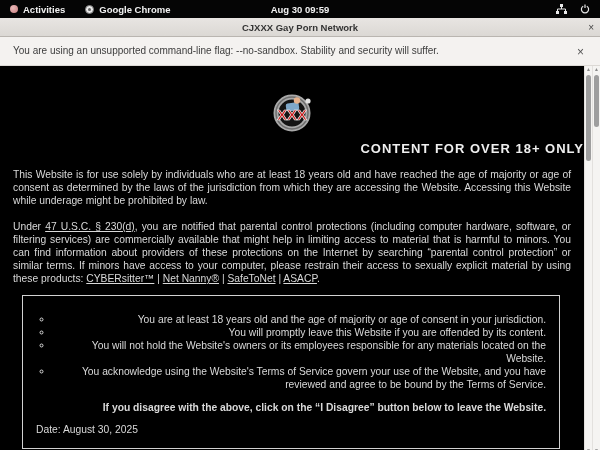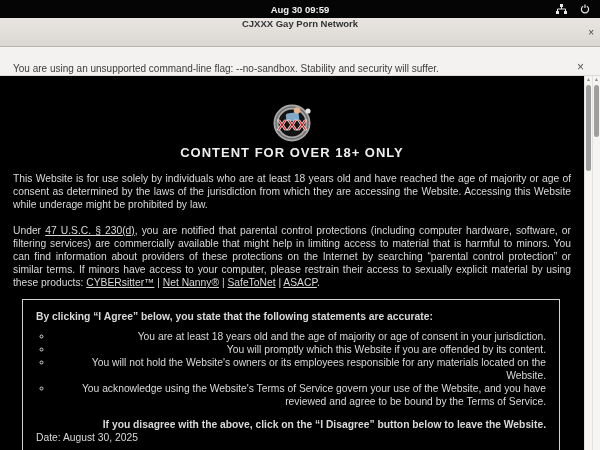--- a/index.html
+++ b/index.html
@@ -14,68 +14,76 @@
                     background:radial-gradient(circle at 35% 35%, #e8b8b8, #c97f7f); }
   .chrome-dot { width:9px; height:9px; border-radius:50%; background:#e9e9e9;
                 border:1px solid #777; position:relative; }
   .chrome-dot::after { content:""; position:absolute; left:2px; top:2px; width:3px; height:3px;
                        border-radius:50%; background:#666; }
   .tb-clock { position:absolute; left:0; right:0; text-align:center; pointer-events:none; }
   .tb-right { margin-left:auto; display:flex; align-items:center; gap:13px; padding-right:10px; }
   .tb-right svg { display:block; }
 
   
-  .titlebar { height:29px; background:linear-gradient(#e8e5e2,#dbd8d4);
+  .titlebar { height:19px; background:linear-gradient(#e8e5e2,#dbd8d4);
               border-bottom:1px solid #b9b5b0; position:relative;
-              display:flex; justify-content:center;
+              display:flex; align-items:center; justify-content:center;
               font-size:9.5px; font-weight:bold; color:#333; }
   .titlebar .close { position:absolute; right:6px; top:0; bottom:0; display:flex;
                      align-items:center; font-size:10px; color:#444; cursor:pointer; font-weight:normal; }
 
   
   .infobar { height:29px; background:#f4f2f0; border-bottom:1px solid #dcd9d5;
-             display:flex; align-items:flex-end; font-size:10px; color:#3d3d3d;
-             padding:1px 13px; }
+             display:flex; align-items:flex-start; font-size:10px; color:#3d3d3d;
+             padding:8px 13px; }
   .infobar .close { margin-left:auto; font-size:12px; color:#555; cursor:pointer; padding:0 3px; }
 
   
   .page { height:388px; display:flex; background:#000; }
   .content { width:584px; color:#d9d9d9; overflow:hidden; }
 
   .logo-wrap { display:flex; justify-content:center; margin-top:26px; }
   .logo { position:relative; width:42px; height:42px; }
-  .heading { text-align:center; color:#efefef; font-size:13px; font-weight:bold;
-             letter-spacing:1px; margin-top:1px; }
+  .heading { text-align:right; color:#efefef; font-size:13px; font-weight:bold;
+             letter-spacing:1px; margin-top:7px; }
 
   .para { margin:12px 13px 0 13px; font-size:10.3px; line-height:13.2px;
           text-align:justify; color:#d9d9d9; }
   .para a { color:#d9d9d9; text-decoration:underline; cursor:pointer; }
 
   .agreement { margin:9px 24px 0 22px; border:1px solid #d2d2d2; padding:10px 13px 12px 13px;
                font-size:10.3px; line-height:13px; color:#d9d9d9; }
   .agreement .intro { font-weight:bold; }
   .agreement ul { margin:7px 0 0 17px; list-style-type:circle; }
   .agreement li { margin-top:0; line-height:13px;text-align:right; }
   .agreement a { color:#d9d9d9; cursor:pointer; }
   .agreement .note { font-weight:bold; margin-top:10px;text-align:right; }
-  .agreement .date { }
+  .agreement .date { margin-top:9px; }
 
   
   .scroll-strip { width:16px; background:#f5f4f2; display:flex; }
   .sb-col { width:8px; position:relative; border-left:1px solid #e3e1de; }
   .sb-arrow { font-size:5px; color:#8a8a8a; text-align:center; line-height:7px; height:7px; }
   .sb-arrow.down { position:absolute; bottom:0; left:0; right:0; }
   .sb-thumb { position:absolute; left:1px; width:5px; background:#9e9e9e; border-radius:3px; top:9px; }
   .sb-thumb.long { height:86px; }
   .sb-thumb.short { height:52px; }
 </style>
 </head>
 <body>
 
 <div class="top-bar">
+  <div class="tb-item">
+    <span class="activities-dot"></span>
+    <span>Activities</span>
+  </div>
+  <div class="tb-item">
+    <span class="chrome-dot"></span>
+    <span>Google Chrome</span>
+  </div>
   <div class="tb-clock">Aug 30 09:59</div>
   <div class="tb-right">
     <span>
       <svg width="11" height="10" viewBox="0 0 11 10">
         <rect x="4" y="0" width="3" height="3" fill="#e8e8e8"></rect>
         <path d="M5.5 3 v2 M1.5 5 h8 M1.5 5 v2 M9.5 5 v2" stroke="#e8e8e8" stroke-width="1" fill="none"></path>
         <rect x="0" y="7" width="3" height="3" fill="#e8e8e8"></rect>
         <rect x="8" y="7" width="3" height="3" fill="#e8e8e8"></rect>
       </svg>
     </span>
@@ -118,24 +126,23 @@
 
     <p class="para">
       <span>This Website is for use solely by individuals who are at least 18 years old and have reached the age of majority or age of consent as determined by the laws of the jurisdiction from which they are accessing the Website. Accessing this Website while underage might be prohibited by law.</span>
     </p>
 
     <p class="para">
       <span>Under </span><a>47 U.S.C. § 230(d)</a><span>, you are notified that parental control protections (including computer hardware, software, or filtering services) are commercially available that might help in limiting access to material that is harmful to minors. You can find information about providers of these protections on the Internet by searching “parental control protection” or similar terms. If minors have access to your computer, please restrain their access to sexually explicit material by using these products: </span><a>CYBERsitter™</a><span> | </span><a>Net Nanny®</a><span> | </span><a>SafeToNet</a><span> | </span><a>ASACP</a><span>.</span>
     </p>
 
     <div class="agreement">
-      <div class="intro">By clicking “I Agree” below, you state that the following statements are accurate:</div>
       <ul>
         <li><span>You are at least 18 years old and the age of majority or age of consent in your jurisdiction.</span></li>
-        <li><span>You will promptly which this Website if you are offended by its content.</span></li>
+        <li><span>You will promptly leave this Website if you are offended by its content.</span></li>
         <li><span>You will not hold the Website's owners or its employees responsible for any materials located on the Website.</span></li>
         <li><span>You acknowledge using the Website's </span><a>Terms of Service</a><span> govern your use of the Website, and you have reviewed and agree to be bound by the </span><a>Terms of Service</a><span>.</span></li>
       </ul>
       <div class="note">If you disagree with the above, click on the “I Disagree” button below to leave the Website.</div>
       <div class="date">Date: August 30, 2025</div>
     </div>
 
   </div>
 
   <div class="scroll-strip">

